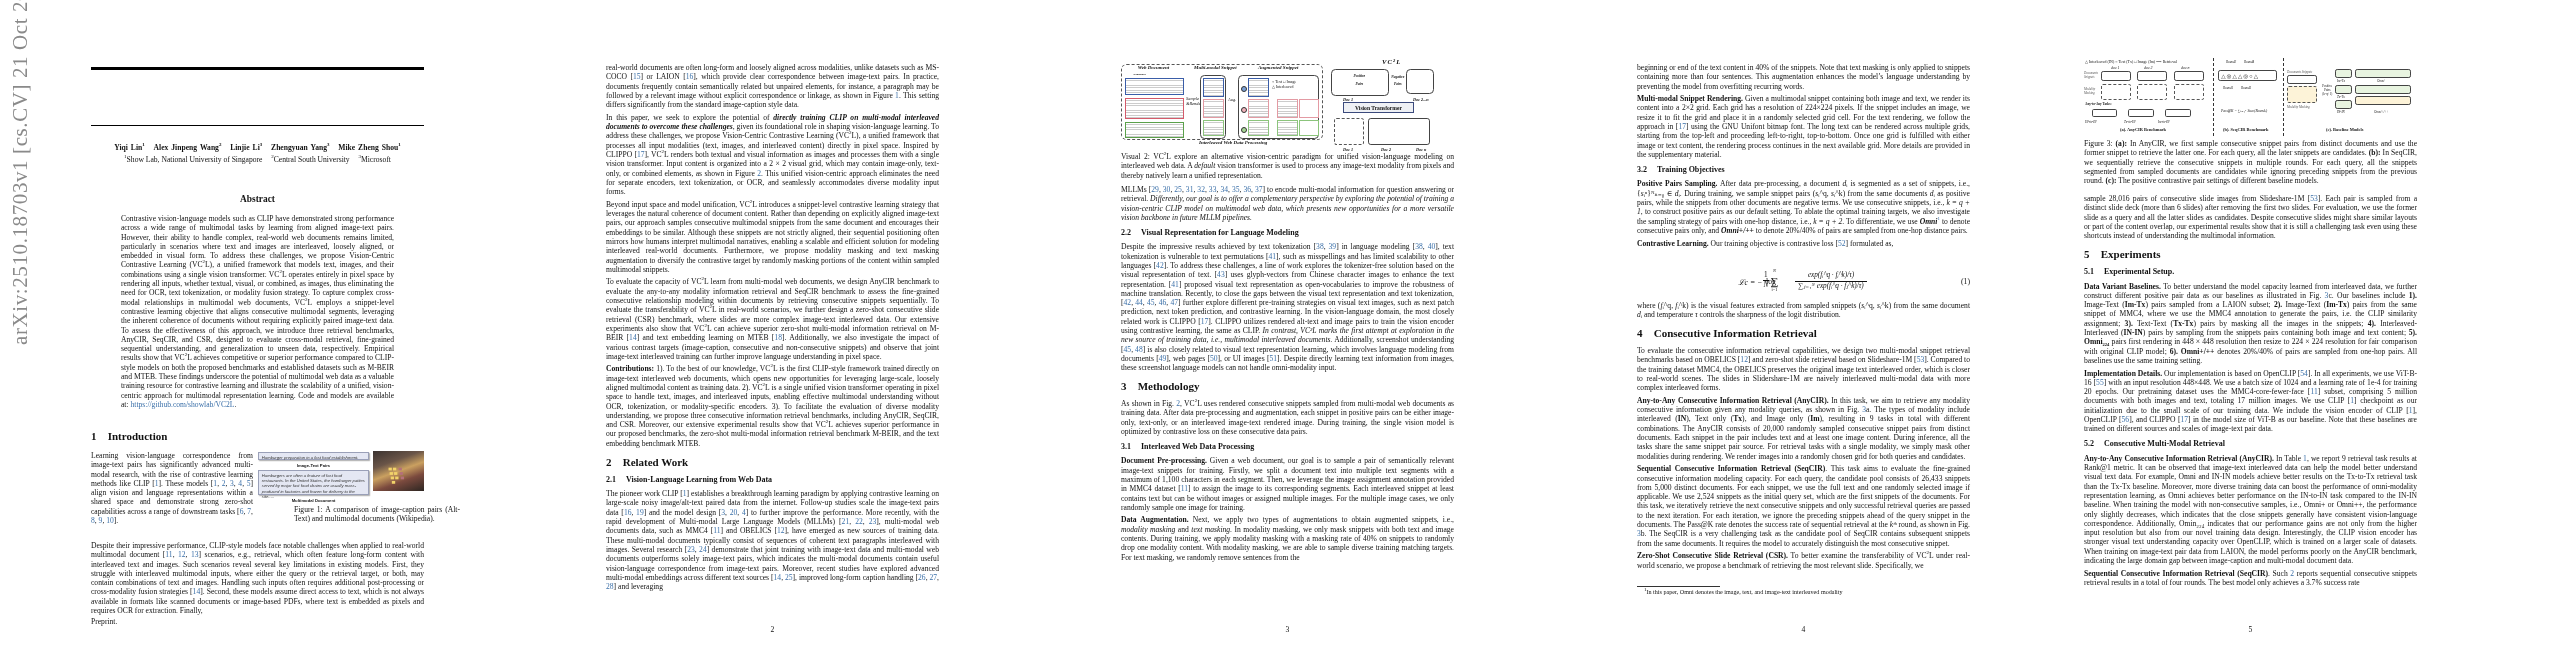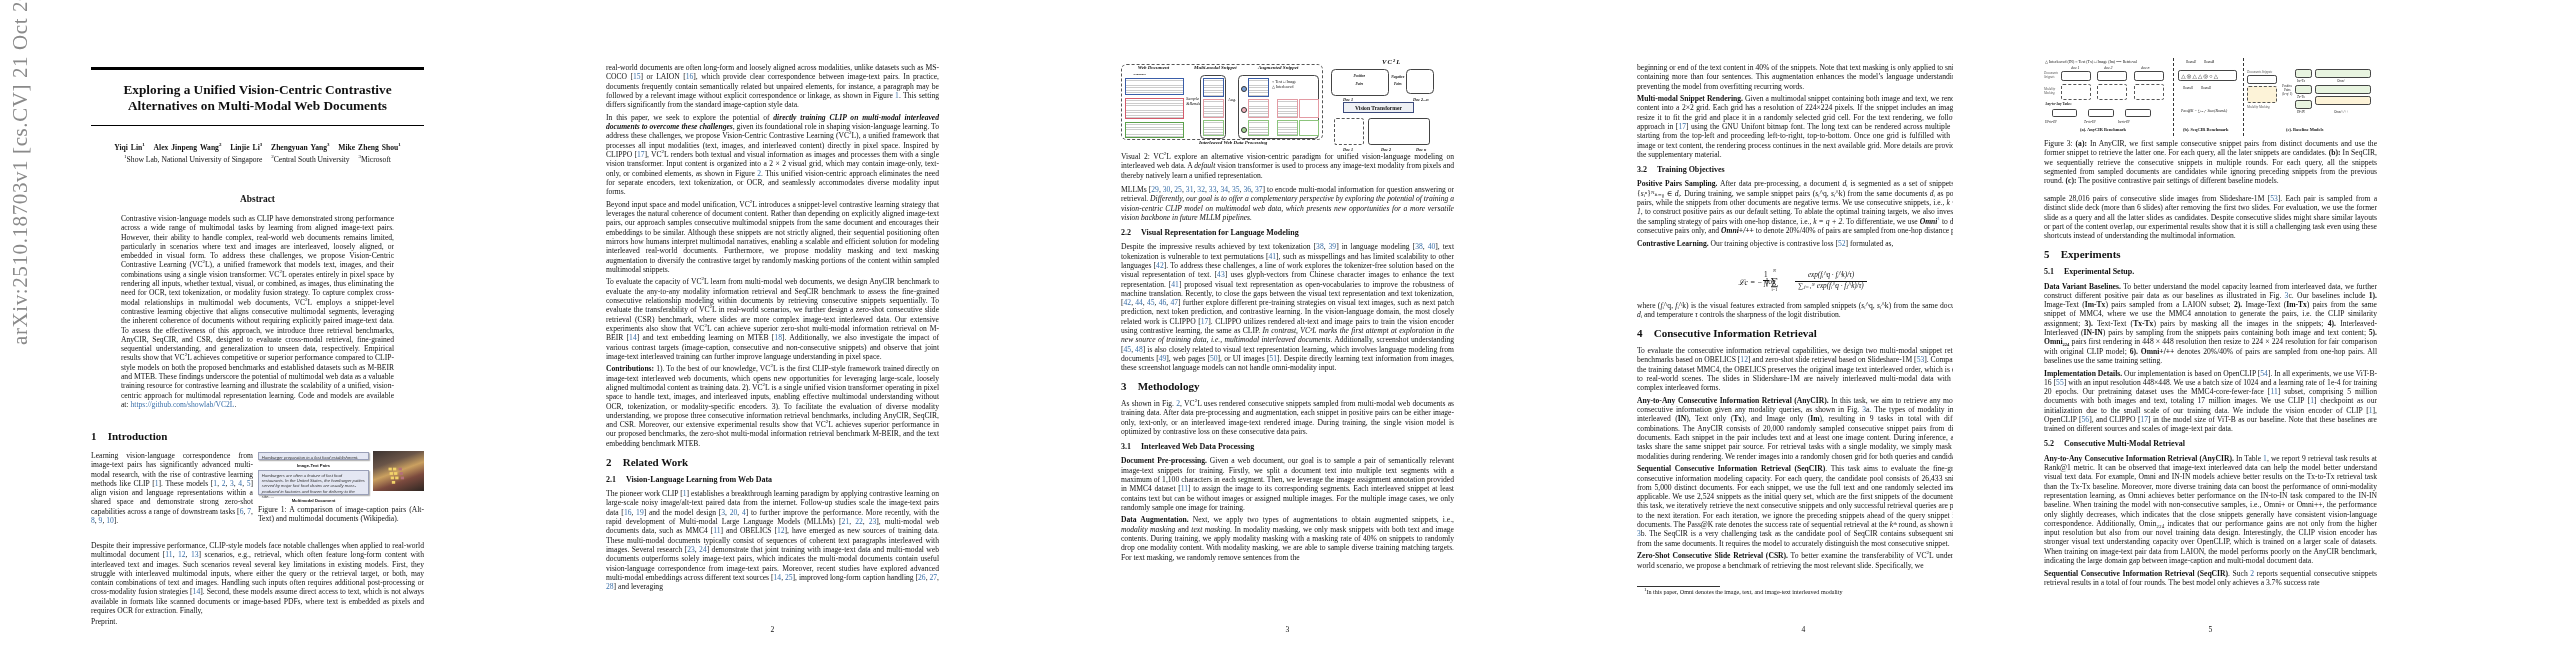--- a/index.html
+++ b/index.html
@@ -19,41 +19,37 @@
   .title{position:absolute;left:91px;width:333px;text-align:center;font-size:13.3px;line-height:16px;font-weight:bold;}
   .authors{position:absolute;left:91px;width:333px;text-align:center;font-size:7.6px;font-weight:bold;word-spacing:1.1px;}
   .authors span{margin:0 4.4px;}
   .affil{position:absolute;left:91px;width:333px;text-align:center;font-size:7.6px;}
   .affil span{margin:0 4.4px;}
   .abs-h{position:absolute;left:91px;width:333px;text-align:center;font-size:9.4px;font-weight:bold;}
   .abs{position:absolute;left:121px;width:273px;}
   sup{font-size:5px;line-height:0;}
   .fig-box{position:absolute;border:0.6px solid #9aa0b8;background:#e4e7f3;box-shadow:1.1px 1.1px 1.1px #aaa;font-family:"Liberation Sans",sans-serif;font-style:italic;font-size:4.2px;line-height:5.3px;color:#333;padding:1.7px 2.8px;box-sizing:border-box;}
   .fig-lbl{position:absolute;font-family:"Liberation Sans",sans-serif;font-weight:bold;font-size:4.2px;text-align:center;}
-  .cap{font-size:7.6px;line-height:9.3px;text-align:justify;}
+  .cap{font-size:7.6px;line-height:9.3px;text-align:justify;margin-left:36px;}
   .photo{position:absolute;background:linear-gradient(160deg,#3b3330 0%,#6a5548 30%,#caa060 50%,#7b4a3e 70%,#2d2622 100%);}
   .fn-rule{position:absolute;width:83px;height:0.6px;background:#333;}
   .fn{position:absolute;font-size:6.1px;}
   .preprint{position:absolute;font-size:7.6px;}
   .dash{border:0.7px dashed #555;border-radius:5.6px;position:absolute;box-sizing:border-box;}
   .solid{border:0.7px solid #444;border-radius:4.4px;position:absolute;box-sizing:border-box;background:#fff;}
   .diag-lbl{position:absolute;font-style:italic;font-weight:bold;font-size:5px;white-space:nowrap;}
   .snip{position:absolute;box-sizing:border-box;background:repeating-linear-gradient(180deg,#fff 0 1.1px,#ccc 1.1px 1.7px);}
   .vit{position:absolute;border:0.8px solid #3b4a7c;background:#eef0f4;font-weight:bold;font-size:5.6px;text-align:center;box-sizing:border-box;}
 </style>
 </head>
 <body>
 
 <div class="page" style="left:0">
   <div class="arxiv">arXiv:2510.18703v1  [cs.CV]  21 Oct 2025</div>
   <div class="rule-thick" style="top:67px"></div>
-  <div class="title" style="top:82px">
-    <div>Exploring a Unified Vision-Centric Contrastive</div>
-    <div>Alternatives on Multi-Modal Web Documents</div>
-  </div>
   <div class="rule-thin" style="top:125px"></div>
   <div class="authors" style="top:143px" id="authors"><span>Yiqi Lin<sup>1</sup></span><span>Alex Jinpeng Wang<sup>2</sup></span><span>Linjie Li<sup>3</sup></span><span>Zhengyuan Yang<sup>3</sup></span><span>Mike Zheng Shou<sup>1</sup></span></div>
   <div class="affil" style="top:155px" id="affils"><span><sup>1</sup>Show Lab, National University of Singapore</span><span><sup>2</sup>Central South University</span><span><sup>3</sup>Microsoft</span></div>
   <div class="abs-h" style="top:194px">Abstract</div>
   <div class="abs" style="top:214px">
     <p class="p"><span>Contrastive vision-language models such as CLIP have demonstrated strong performance across a wide range of multimodal tasks by learning from aligned image-text pairs. However, their ability to handle complex, real-world web documents remains limited, particularly in scenarios where text and images are interleaved, loosely aligned, or embedded in visual form. To address these challenges, we propose Vision-Centric Contrastive Learning (VC</span><sup>2</sup><span>L), a unified framework that models text, images, and their combinations using a single vision transformer. VC</span><sup>2</sup><span>L operates entirely in pixel space by rendering all inputs, whether textual, visual, or combined, as images, thus eliminating the need for OCR, text tokenization, or modality fusion strategy. To capture complex cross-modal relationships in multimodal web documents, VC</span><sup>2</sup><span>L employs a snippet-level contrastive learning objective that aligns consecutive multimodal segments, leveraging the inherent coherence of documents without requiring explicitly paired image-text data. To assess the effectiveness of this approach, we introduce three retrieval benchmarks, AnyCIR, SeqCIR, and CSR, designed to evaluate cross-modal retrieval, fine-grained sequential understanding, and generalization to unseen data, respectively. Empirical results show that VC</span><sup>2</sup><span>L achieves competitive or superior performance compared to CLIP-style models on both the proposed benchmarks and established datasets such as M-BEIR and MTEB. These findings underscore the potential of multimodal web data as a valuable training resource for contrastive learning and illustrate the scalability of a unified, vision-centric approach for multimodal representation learning. Code and models are available at: </span><span class="cite">https://github.com/showlab/VC2L</span><span>.</span></p>
   </div>
   <div class="col" style="top:430px">
     <h2 class="sec"><span class="num">1</span><span>Introduction</span></h2>
   </div>
@@ -205,21 +201,21 @@
       <p class="p"><span>To evaluate the consecutive information retrieval capabilities, we design two multi-modal snippet retrieval benchmarks based on OBELICS [</span><span class="cite">12</span><span>] and zero-shot slide retrieval based on Slideshare-1M [</span><span class="cite">53</span><span>]. Compared to the training dataset MMC4, the OBELICS preserves the original image text interleaved order, which is closer to real-world scenes. The slides in Slidershare-1M are naively interleaved multi-modal data with more complex interleaved forms.</span></p>
       <p class="p"><span style="font-weight: bold;">Any-to-Any Consecutive Information Retrieval (AnyCIR).</span><span> In this task, we aim to retrieve any modality consecutive information given any modality queries, as shown in Fig. </span><span class="cite">3</span><span>a. The types of modality include interleaved (</span><span style="font-weight: bold;">IN</span><span>), Text only (</span><span style="font-weight: bold;">Tx</span><span>), and Image only (</span><span style="font-weight: bold;">Im</span><span>), resulting in 9 tasks in total with different combinations. The AnyCIR consists of 20,000 randomly sampled consecutive snippet pairs from distinct documents. Each snippet in the pair includes text and at least one image content. During inference, all the tasks share the same snippet pair source. For retrieval tasks with a single modality, we simply mask other modalities during rendering. We render images into a randomly chosen grid for both queries and candidates.</span></p>
       <p class="p"><span style="font-weight: bold;">Sequential Consecutive Information Retrieval (SeqCIR)</span><span>. This task aims to evaluate the fine-grained consecutive information modeling capacity. For each query, the candidate pool consists of 26,433 snippets from 5,000 distinct documents. For each snippet, we use the full text and one randomly selected image if applicable. We use 2,524 snippets as the initial query set, which are the first snippets of the documents. For this task, we iteratively retrieve the next consecutive snippets and only successful retrieval queries are passed to the next iteration. For each iteration, we ignore the preceding snippets ahead of the query snippet in the documents. The Pass@K rate denotes the success rate of sequential retrieval at the </span><span style="font-style: italic;">kᵗʰ</span><span> round, as shown in Fig. </span><span class="cite">3</span><span>b. The SeqCIR is a very challenging task as the candidate pool of SeqCIR contains subsequent snippets from the same documents. It requires the model to accurately distinguish the most consecutive snippet.</span></p>
       <p class="p"><span style="font-weight: bold;">Zero-Shot Consecutive Slide Retrieval (CSR).</span><span> To better examine the transferability of VC</span><sup>2</sup><span>L under real-world scenario, we propose a benchmark of retrieving the most relevant slide. Specifically, we</span></p>
     </div>
   <div class="fn-rule" style="left:91px;top:586px"></div>
   <div class="fn" style="left:98px;top:589px"><sup>1</sup><span>In this paper, Omni denotes the image, text, and image-text interleaved modality</span></div>
   <div class="pnum">4</div>
 </div>
 
-<div class="page" style="left:1953px">
+<div class="page" style="left:1993px">
   <div style="position:absolute;left:91px;top:58px;width:333px;height:106px;font-size:3.9px;">
     <div style="position:absolute;left:1.1px;top:1.1px;white-space:nowrap">△ <span>Interleaved (IN)</span> ○ <span>Text (Tx)</span> □ <span>Image (Im)</span> ⟶ <span>Retrieval</span></div>
     <div style="position:absolute;left:27px;top:7.8px;font-style:italic">doc 1</div>
     <div style="position:absolute;left:60px;top:7.8px;font-style:italic">doc 2</div>
     <div style="position:absolute;left:97px;top:7.8px;font-style:italic">doc n</div>
     <div style="position:absolute;left:0;top:13.3px;width:14.5px;font-style:italic;font-size:3.1px;color:#555">Documents Snippets</div>
     <div style="position:absolute;left:0;top:29px;width:14.5px;font-style:italic;font-size:3.1px;color:#555">Modality Masking</div>
     <div class="solid" style="left:16.7px;top:13.3px;width:30px;height:10px;border-radius:2.2px"></div>
     <div class="solid" style="left:53px;top:13.3px;width:30px;height:10px;border-radius:2.2px"></div>
     <div class="solid" style="left:90px;top:13.3px;width:30px;height:10px;border-radius:2.2px"></div>

